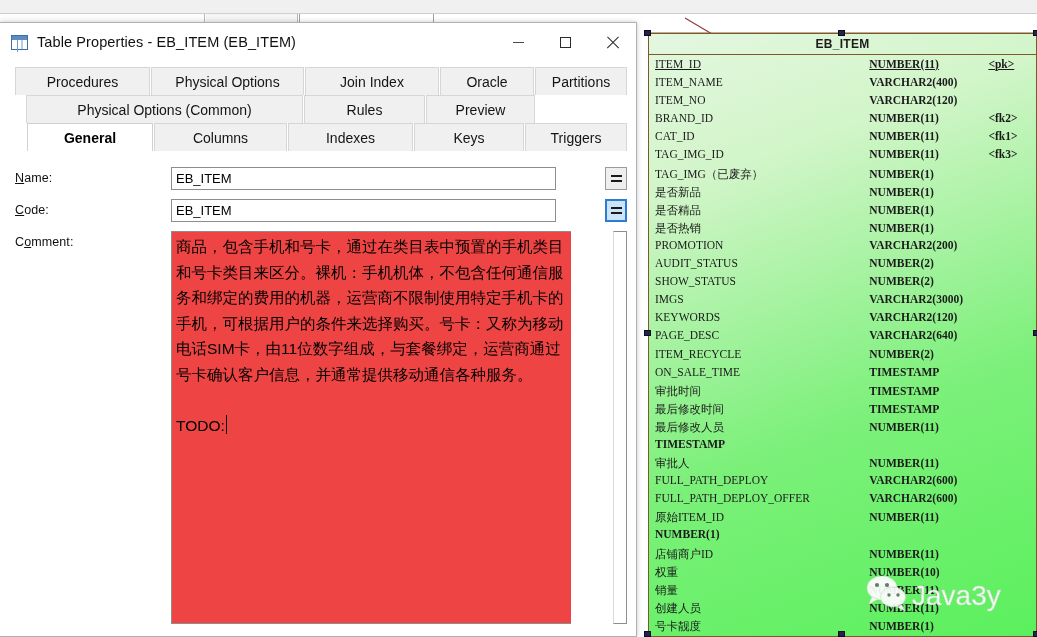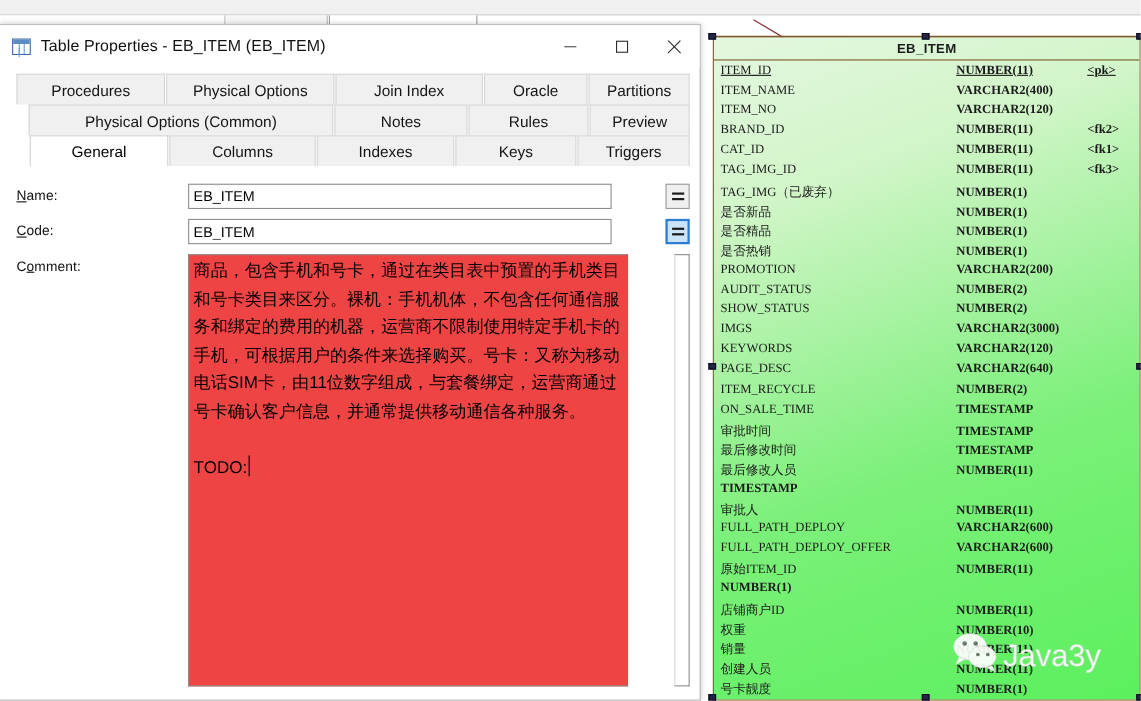--- a/index.html
+++ b/index.html
@@ -231,20 +231,21 @@
     white-space: nowrap;
     overflow: hidden;
   }
   .tab:last-child { margin-right: 0; }
   .tab.active {
     background: #ffffff;
     border-color: #d0d0d0;
     color: #000;
     position: relative;
     z-index: 3;
+    font-weight: bold;
   }
   .tab-row.r1 .tab:nth-child(1) { flex: 0 0 135px; }
   .tab-row.r1 .tab:nth-child(2) { flex: 0 0 153px; }
   .tab-row.r1 .tab:nth-child(3) { flex: 0 0 134px; }
   .tab-row.r1 .tab:nth-child(4) { flex: 0 0 94px; }
   .tab-row.r1 .tab:nth-child(5) { flex: 1 1 auto; }
 
   .tab-row.r2 .tab:nth-child(1) { flex: 0 0 277px; margin-left: 11px; text-align: right; }
   .tab-row.r2 .tab:nth-child(2) { flex: 0 0 121px; }
   .tab-row.r2 .tab:nth-child(3) { flex: 0 0 109px; }
@@ -569,21 +570,20 @@
     <div class="tabs">
       <div class="tab-row r1">
         <div class="tab">Procedures</div>
         <div class="tab">Physical Options</div>
         <div class="tab">Join Index</div>
         <div class="tab">Oracle</div>
         <div class="tab">Partitions</div>
       </div>
       <div class="tab-row r2">
         <div class="tab">Physical Options (Common)</div>
-        <div class="tab">Notes</div>
         <div class="tab">Rules</div>
         <div class="tab">Preview</div>
       </div>
       <div class="tab-row r3">
         <div class="tab active">General</div>
         <div class="tab">Columns</div>
         <div class="tab">Indexes</div>
         <div class="tab">Keys</div>
         <div class="tab">Triggers</div>
       </div>

